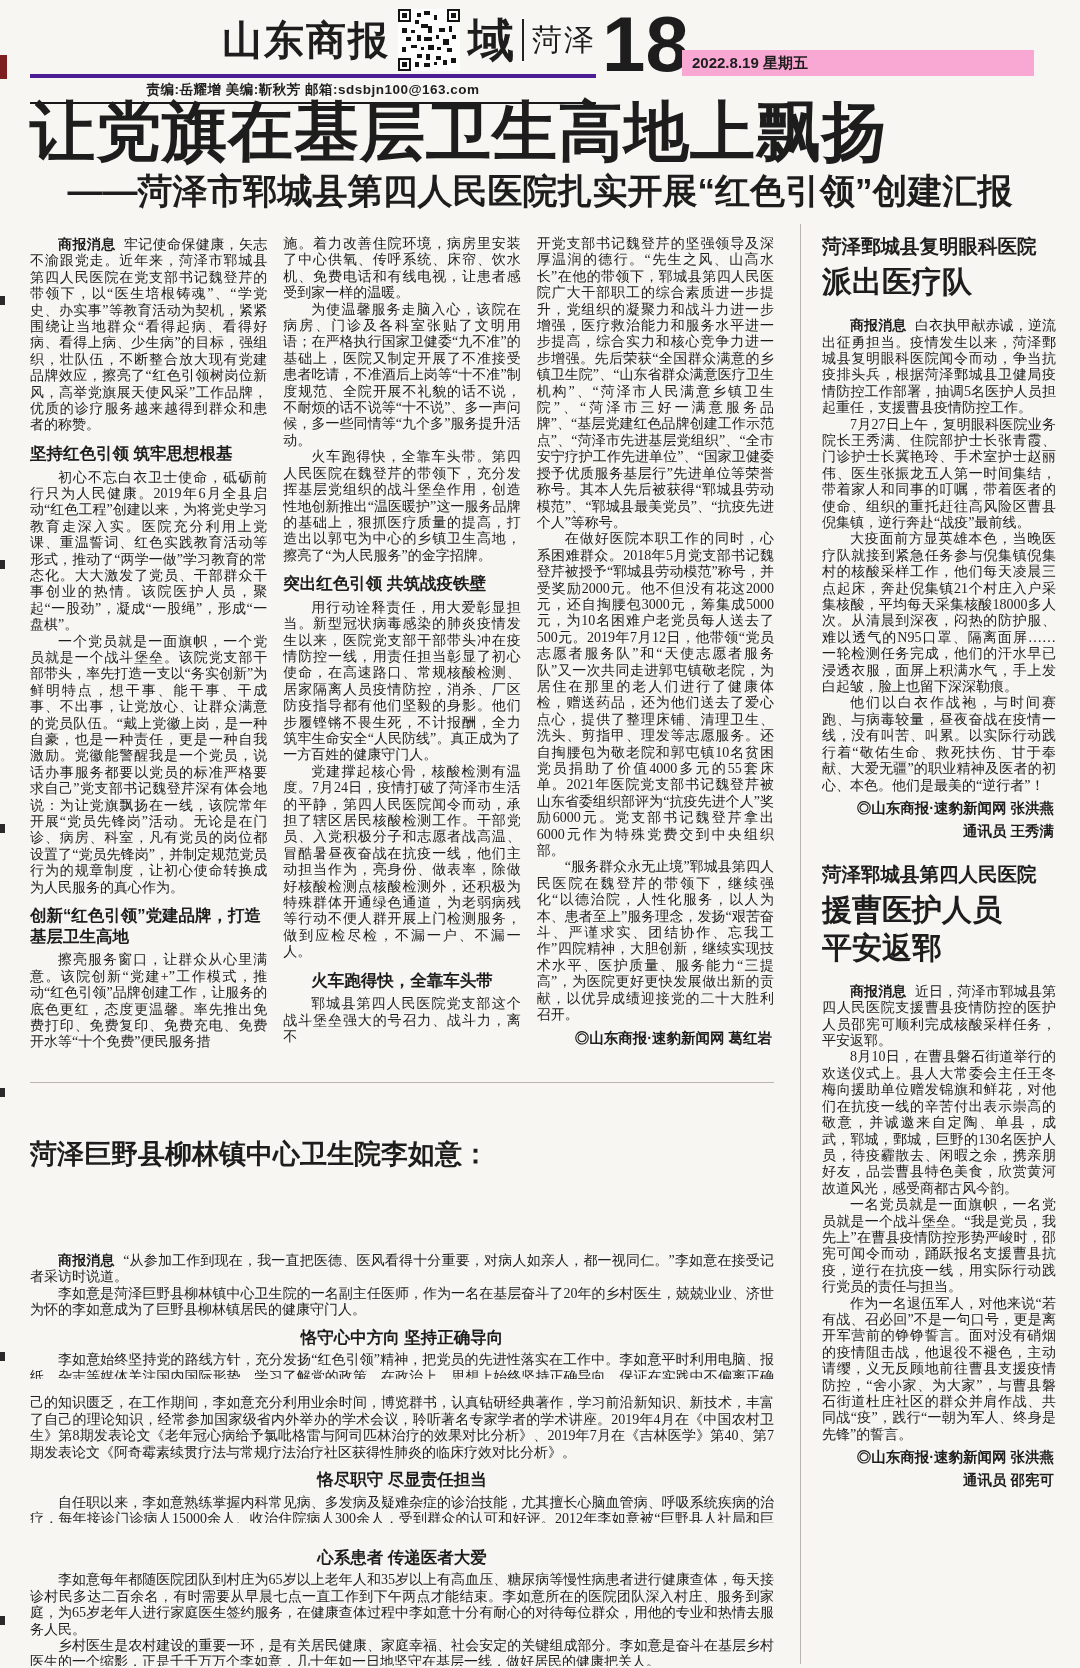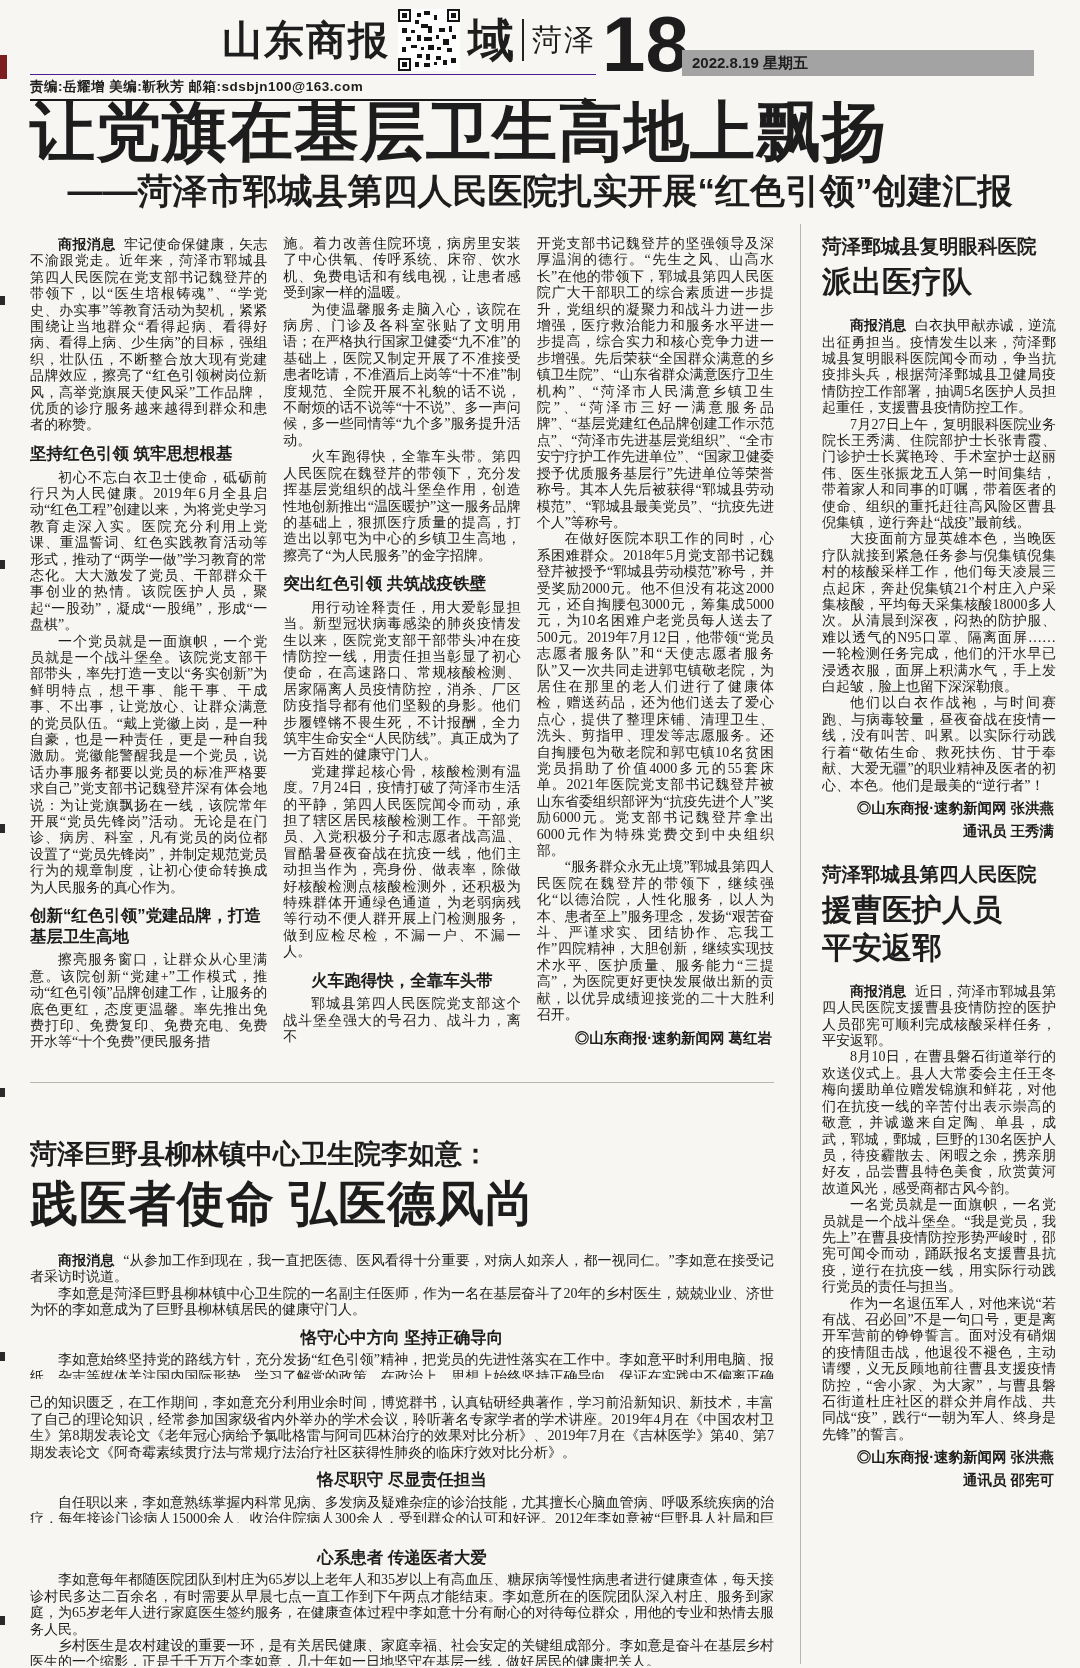--- a/index.html
+++ b/index.html
@@ -11,24 +11,24 @@
   
   .header{position:absolute;left:30px;top:0;width:1020px;height:100px;}
   .mast-left{position:absolute;left:0;top:8px;width:566px;}
   .mast-top{display:flex;justify-content:flex-end;align-items:center;gap:8px;height:64px;padding-bottom:2px;}
   .masthead{font:900 40px/1 "Liberation Sans",sans-serif;letter-spacing:2px;}
   .qr{width:62px;height:62px;display:block;}
   .section-block{display:flex;align-items:center;gap:8px;}
   .section-char{font:900 46px/1 "Liberation Sans",sans-serif;}
   .section-divider{width:2px;height:42px;background:#222;}
   .region{font:400 30px/1 "Liberation Serif",serif;letter-spacing:2px;}
-  .mast-credits{border-top:1px solid #4c1d95;border-bottom:2px solid #191919;padding:4px 0;
-      text-align:left;font:700 13.5px/1.2 "Liberation Sans",sans-serif;letter-spacing:.5px;}
+  .mast-credits{border-top:4px solid #4c1d95;border-bottom:2px solid #191919;padding:4px 0;
+      text-align:center;font:700 13.5px/1.2 "Liberation Sans",sans-serif;letter-spacing:.5px;}
   .page-number{position:absolute;left:572px;top:4px;font:900 78px/1.05 "Liberation Sans",sans-serif;}
-  .date-bar{position:absolute;left:652px;top:50px;width:352px;height:26px;background:#a3a3a3;
+  .date-bar{position:absolute;left:652px;top:50px;width:352px;height:26px;background:#f9a8d4;
       font:700 15px/26px "Liberation Sans",sans-serif;padding-left:10px;box-sizing:border-box;}
   
   .main-headline{position:absolute;left:30px;top:98px;width:1020px;
       font:900 65px/1.04 "Liberation Sans",sans-serif;letter-spacing:1px;}
   .main-subhead{position:absolute;left:30px;top:172px;width:1020px;
       font:700 35px/1.1 "Liberation Sans",sans-serif;text-align:center;}
   .cols{position:absolute;display:flex;gap:16px;overflow:hidden;}
   .main-cols{left:30px;top:236px;width:744px;height:830px;}
   .col{flex:1 1 0;overflow:hidden;}
   .bp{margin:0;font-size:14px;line-height:16.4px;text-align:justify;text-indent:2em;}
@@ -154,21 +154,20 @@
     <div class="col">
       <p class="bp cont">开党支部书记魏登芹的坚强领导及深厚温润的德行。“先生之风、山高水长”在他的带领下，郓城县第四人民医院广大干部职工的综合素质进一步提升，党组织的凝聚力和战斗力进一步增强，医疗救治能力和服务水平进一步提高，综合实力和核心竞争力进一步增强。先后荣获“全国群众满意的乡镇卫生院”、“山东省群众满意医疗卫生机构”、“菏泽市人民满意乡镇卫生院”、“菏泽市三好一满意服务品牌”、“基层党建红色品牌创建工作示范点”、“菏泽市先进基层党组织”、“全市安宁疗护工作先进单位”、“国家卫健委授予优质服务基层行”先进单位等荣誉称号。其本人先后被获得“郓城县劳动模范”、“郓城县最美党员”、“抗疫先进个人”等称号。</p>
       <p class="bp">在做好医院本职工作的同时，心系困难群众。2018年5月党支部书记魏登芹被授予“郓城县劳动模范”称号，并受奖励2000元。他不但没有花这2000元，还自掏腰包3000元，筹集成5000元，为10名困难户老党员每人送去了500元。2019年7月12日，他带领“党员志愿者服务队”和“天使志愿者服务队”又一次共同走进郭屯镇敬老院，为居住在那里的老人们进行了健康体检，赠送药品，还为他们送去了爱心点心，提供了整理床铺、清理卫生、洗头、剪指甲、理发等志愿服务。还自掏腰包为敬老院和郭屯镇10名贫困党员捐助了价值4000多元的55套床单。2021年医院党支部书记魏登芹被山东省委组织部评为“抗疫先进个人”奖励6000元。党支部书记魏登芹拿出6000元作为特殊党费交到中央组织部。</p>
       <p class="bp">“服务群众永无止境”郓城县第四人民医院在魏登芹的带领下，继续强化“以德治院，人性化服务，以人为本、患者至上”服务理念，发扬“艰苦奋斗、严谨求实、团结协作、忘我工作”四院精神，大胆创新，继续实现技术水平、医护质量、服务能力“三提高”，为医院更好更快发展做出新的贡献，以优异成绩迎接党的二十大胜利召开。</p>
       <div class="byline">◎山东商报·速豹新闻网 葛红岩</div>
     </div>
   </div>
 
   <div class="feature-rule"></div>
   <div class="feature-kicker">菏泽巨野县柳林镇中心卫生院李如意：</div>
-  <div class="feature-headline">践医者使命  弘医德风尚</div>
 
   <div class="cols feature-cols">
     <div class="col">
       <p class="bp"><b class="lead">商报消息</b><span>“从参加工作到现在，我一直把医德、医风看得十分重要，对病人如亲人，都一视同仁。”李如意在接受记者采访时说道。</span></p>
       <p class="bp">李如意是菏泽巨野县柳林镇中心卫生院的一名副主任医师，作为一名在基层奋斗了20年的乡村医生，兢兢业业、济世为怀的李如意成为了巨野县柳林镇居民的健康守门人。</p>
       <div class="sub-h center">恪守心中方向 坚持正确导向</div>
       <p class="bp">李如意始终坚持党的路线方针，充分发扬“红色引领”精神，把党员的先进性落实在工作中。李如意平时利用电脑、报纸、杂志等媒体关注国内国际形势，学习了解党的政策，在政治上、思想上始终坚持正确导向，保证在实践中不偏离正确的轨道，始终坚持全心全意为人民服务的思想。思想上讲究道德品质，尊重领导、团结同志，热爱集体。</p>
       <div class="sub-h center">孜孜不倦 不断以知识武装自己</div>
       <p class="bp">毕业参加工作后，李如意深知自</p>
     </div>

